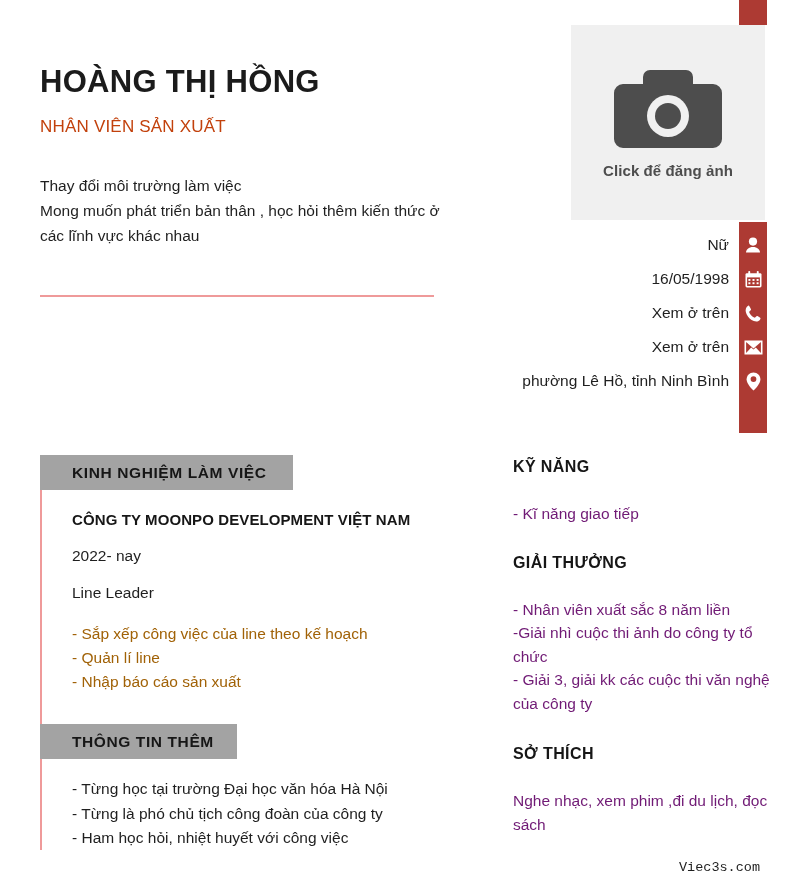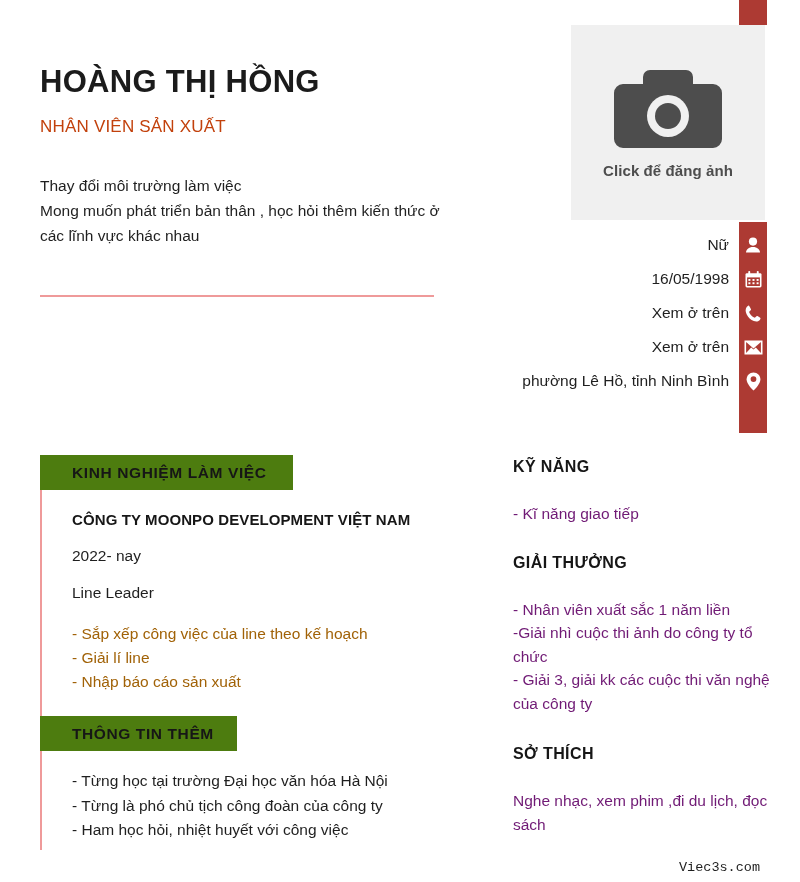--- a/index.html
+++ b/index.html
@@ -143,32 +143,32 @@
   .left-rail {
     position: absolute;
     left: 40px;
     top: 455px;
     width: 2px;
     height: 395px;
     background: #ef9a9a;
   }
   .section-bar {
     position: relative;
-    background: #4d7c0f;
+    background: #a3a3a3;
     height: 35px;
     display: flex;
     align-items: center;
     padding-left: 32px;
     font-size: 15.5px;
     font-weight: bold;
     letter-spacing: 0.6px;
     color: #161616;
   }
   .bar-exp { width: 253px; }
-  .bar-more { width: 197px; }
+  .bar-more { width: 197px; margin-top: 8px; }
 
   .company {
     font-size: 15px;
     font-weight: bold;
     letter-spacing: 0.1px;
     color: #161616;
     padding-left: 32px;
     margin-top: 21px;
   }
   .period,
@@ -322,42 +322,42 @@
   <div class="left-rail"></div>
   <div class="left-col">
 
     <div class="section-bar bar-exp">KINH NGHIỆM LÀM VIỆC</div>
 
     <div class="company">CÔNG TY MOONPO DEVELOPMENT VIỆT NAM</div>
     <div class="period">2022- nay</div>
     <div class="role">Line Leader</div>
     <div class="bullets">
       <div>- Sắp xếp công việc của line theo kế hoạch</div>
-      <div>- Giải lí line</div>
+      <div>- Quản lí line</div>
       <div>- Nhập báo cáo sản xuất</div>
     </div>
 
     <div class="spacer-more"></div>
 
     <div class="section-bar bar-more">THÔNG TIN THÊM</div>
     <div class="more-bullets">
       <div>- Từng học tại trường Đại học văn hóa Hà Nội</div>
       <div>- Từng là phó chủ tịch công đoàn của công ty</div>
       <div>- Ham học hỏi, nhiệt huyết với công việc</div>
     </div>
   </div>
 
   <div class="right-col">
     <div class="r-heading">KỸ NĂNG</div>
     <div class="gap-a"></div>
     <div class="r-body">- Kĩ năng giao tiếp</div>
     <div class="gap-b"></div>
     <div class="r-heading">GIẢI THƯỞNG</div>
     <div class="gap-c"></div>
-    <div class="r-body" style="white-space: pre-line;">- Nhân viên xuất sắc 1 năm liền
+    <div class="r-body" style="white-space: pre-line;">- Nhân viên xuất sắc 8 năm liền
 -Giải nhì cuộc thi ảnh do công ty tổ chức
 - Giải 3, giải kk các cuộc thi văn nghệ của công ty</div>
     <div class="gap-d"></div>
     <div class="r-heading">SỞ THÍCH</div>
     <div class="gap-e"></div>
     <div class="r-body">Nghe nhạc, xem phim ,đi du lịch, đọc sách</div>
   </div>
 
   <div class="footer">Viec3s.com</div>
 

